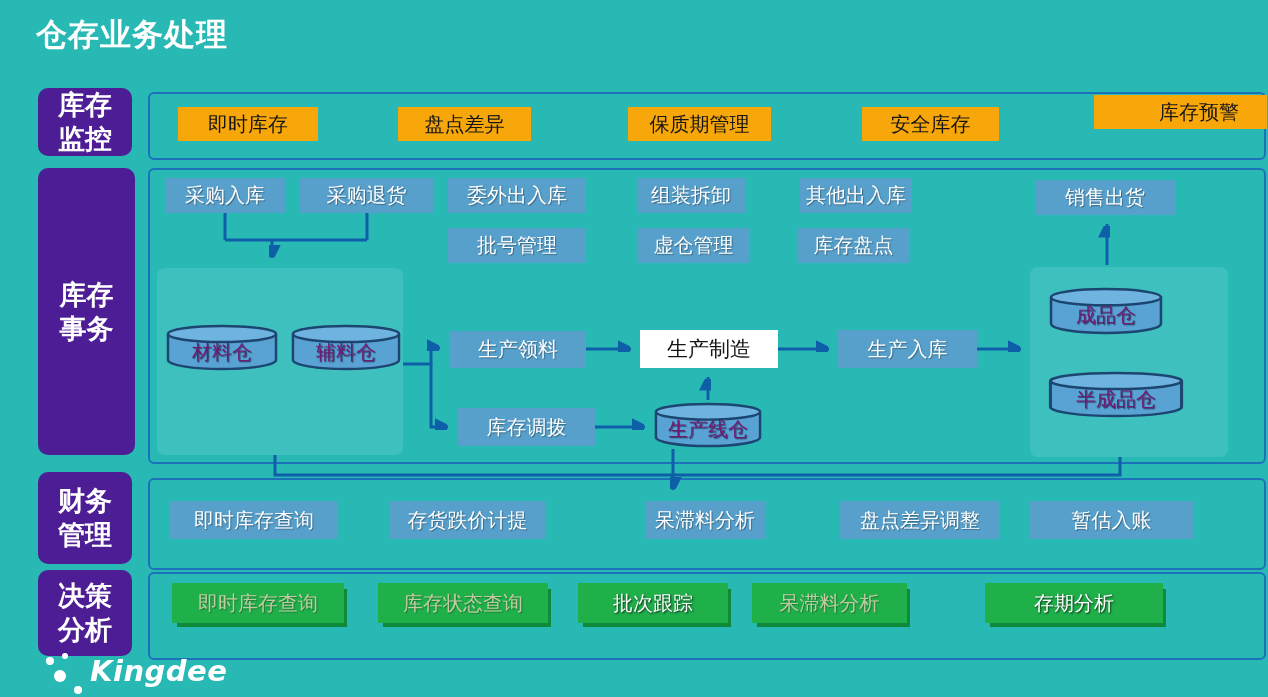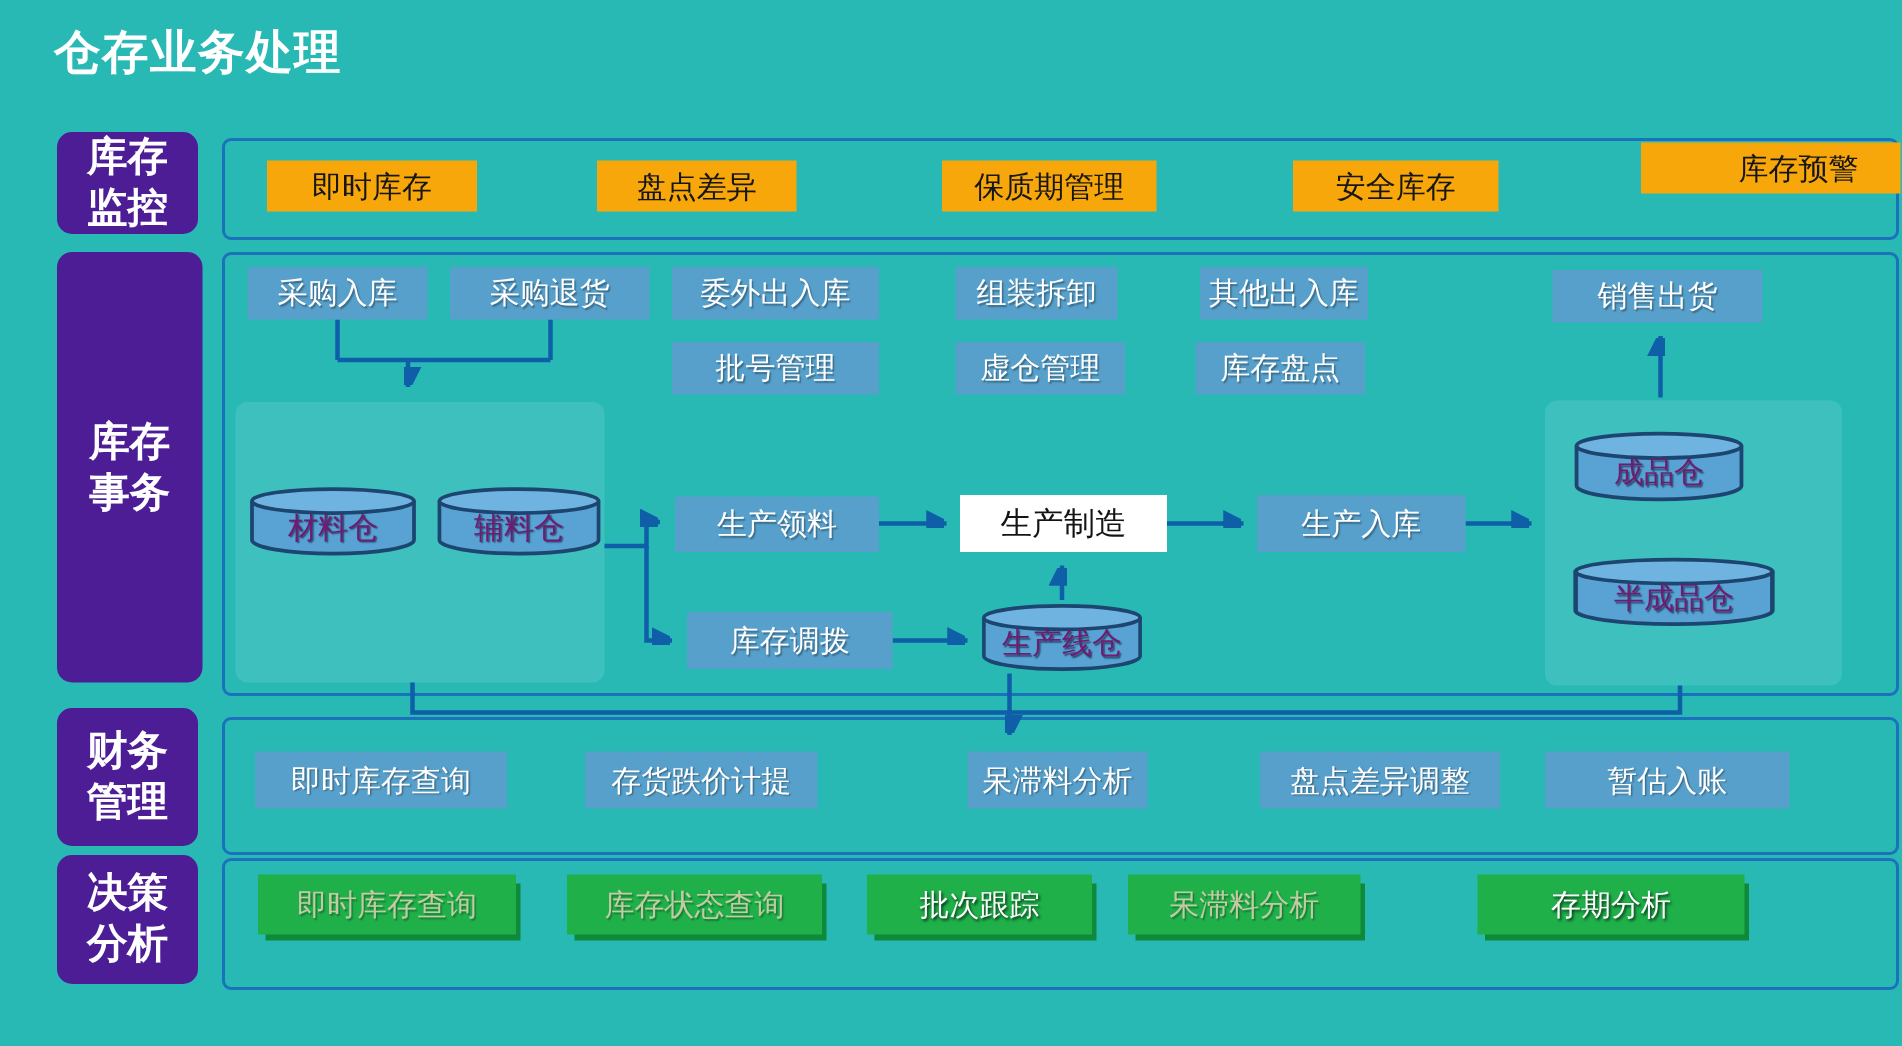--- a/index.html
+++ b/index.html
@@ -147,14 +147,21 @@
   <div class="node z5" style="left:645px;top:501px;width:120px;height:38px;">呆滞料分析</div>
   <div class="node z5" style="left:840px;top:501px;width:160px;height:38px;">盘点差异调整</div>
   <div class="node z5" style="left:1030px;top:501px;width:163px;height:38px;">暂估入账</div>
 
   <div class="node-green muted z5" style="left:172px;top:583px;width:172px;height:40px;">即时库存查询</div>
   <div class="node-green muted z5" style="left:378px;top:583px;width:170px;height:40px;">库存状态查询</div>
   <div class="node-green bright z5" style="left:578px;top:583px;width:150px;height:40px;">批次跟踪</div>
   <div class="node-green muted z5" style="left:752px;top:583px;width:155px;height:40px;">呆滞料分析</div>
   <div class="node-green bright z5" style="left:985px;top:583px;width:178px;height:40px;">存期分析</div>
 
+  <div class="logo">
+    <span class="dot" style="left:20px;top:11px;width:8px;height:8px;"></span>
+    <span class="dot" style="left:36px;top:7px;width:6px;height:6px;"></span>
+    <span class="dot" style="left:28px;top:24px;width:12px;height:12px;"></span>
+    <span class="dot" style="left:48px;top:40px;width:8px;height:8px;"></span>
+    <span class="logo-text">Kingdee</span>
+  </div>
 
 </div>
 
 </body></html>

